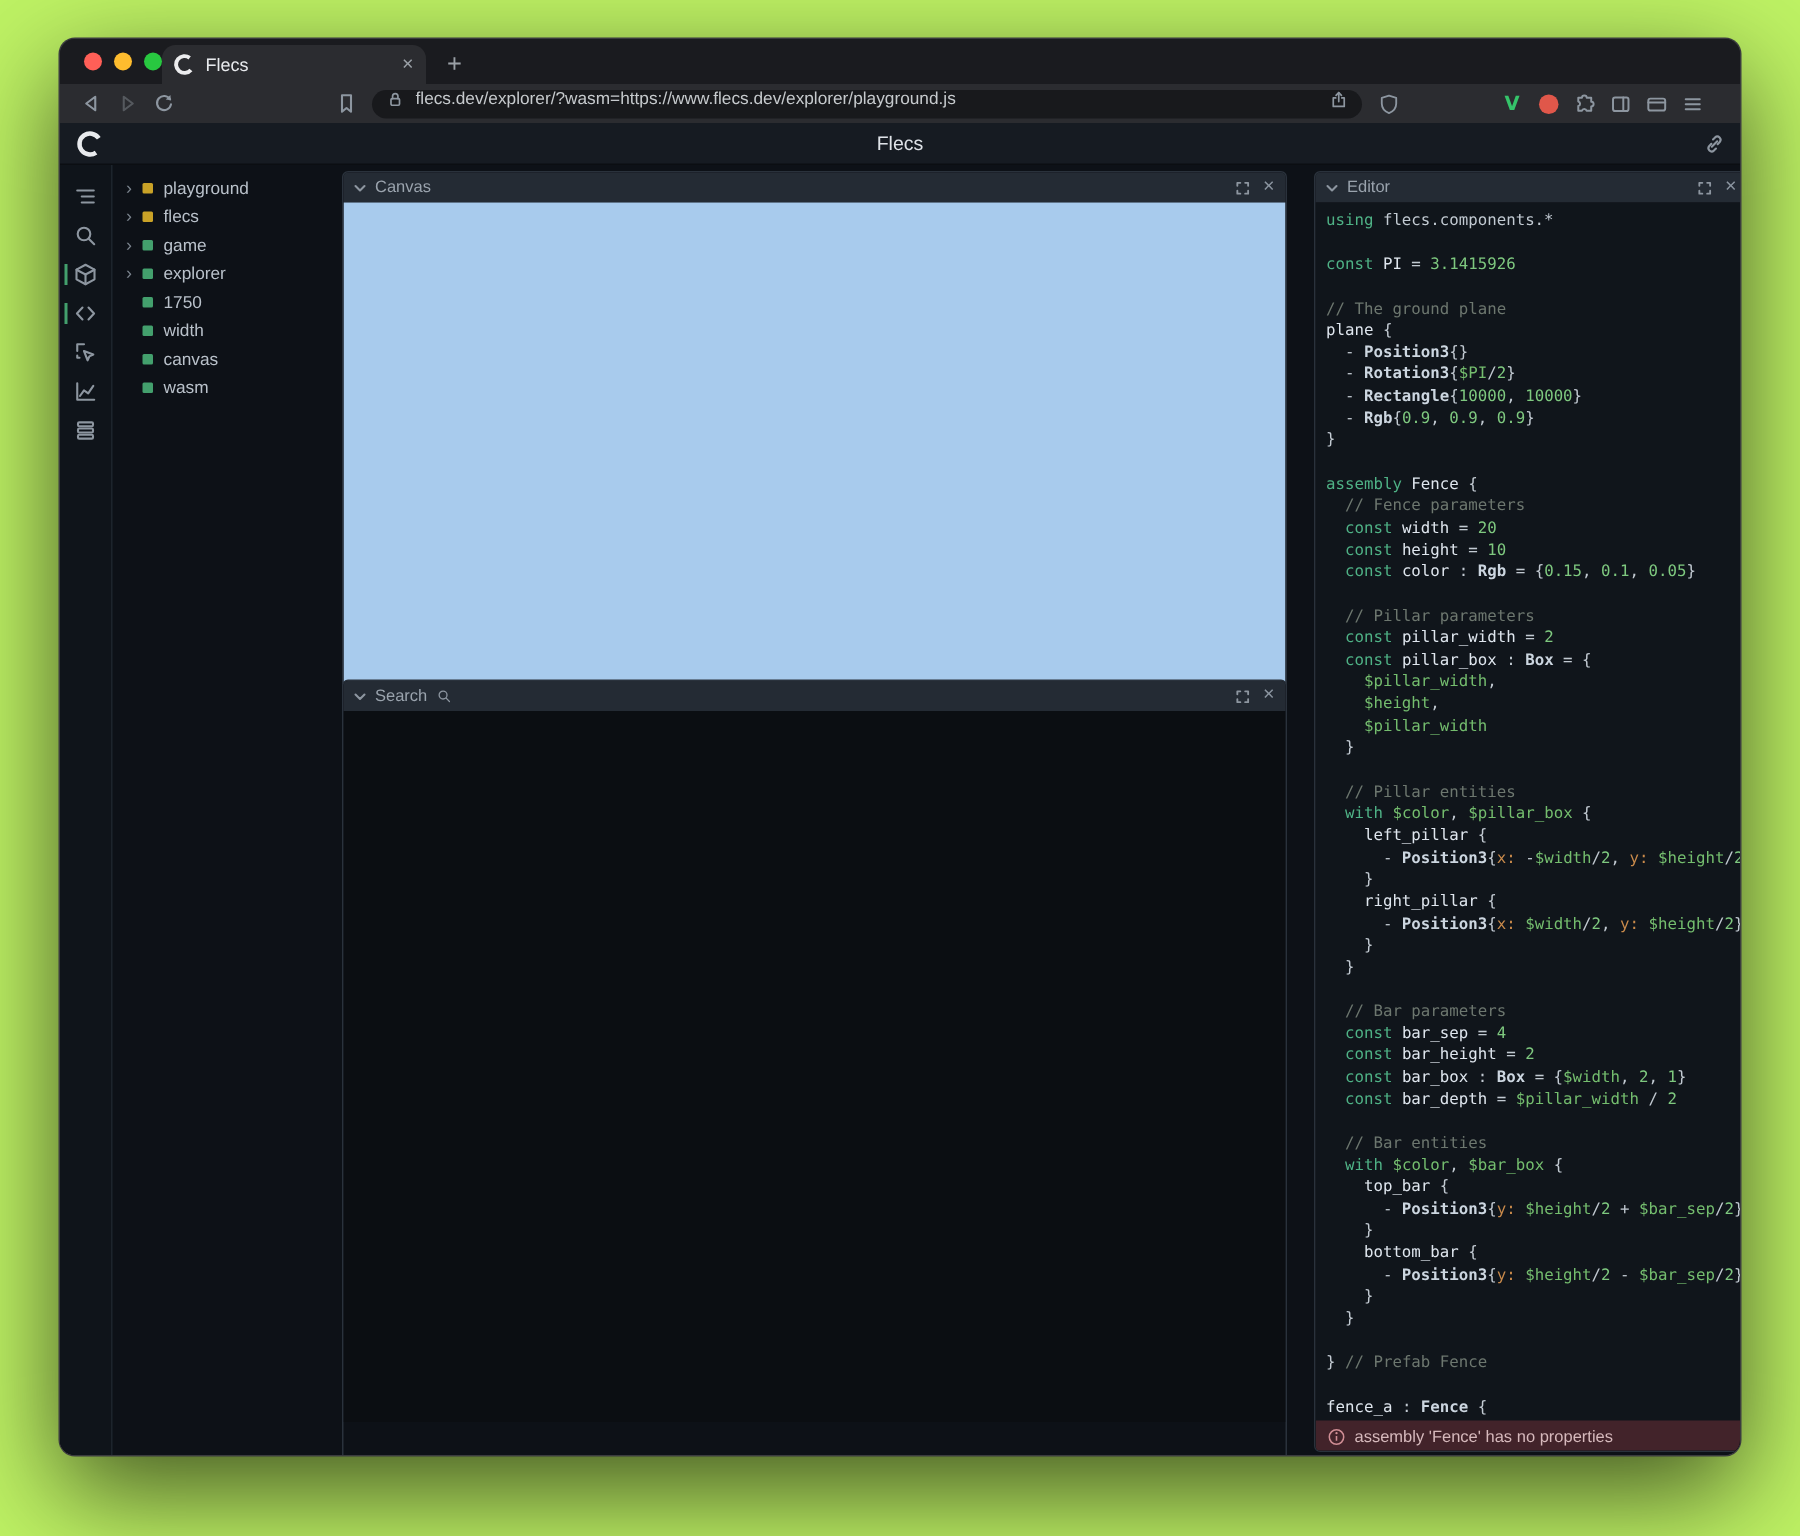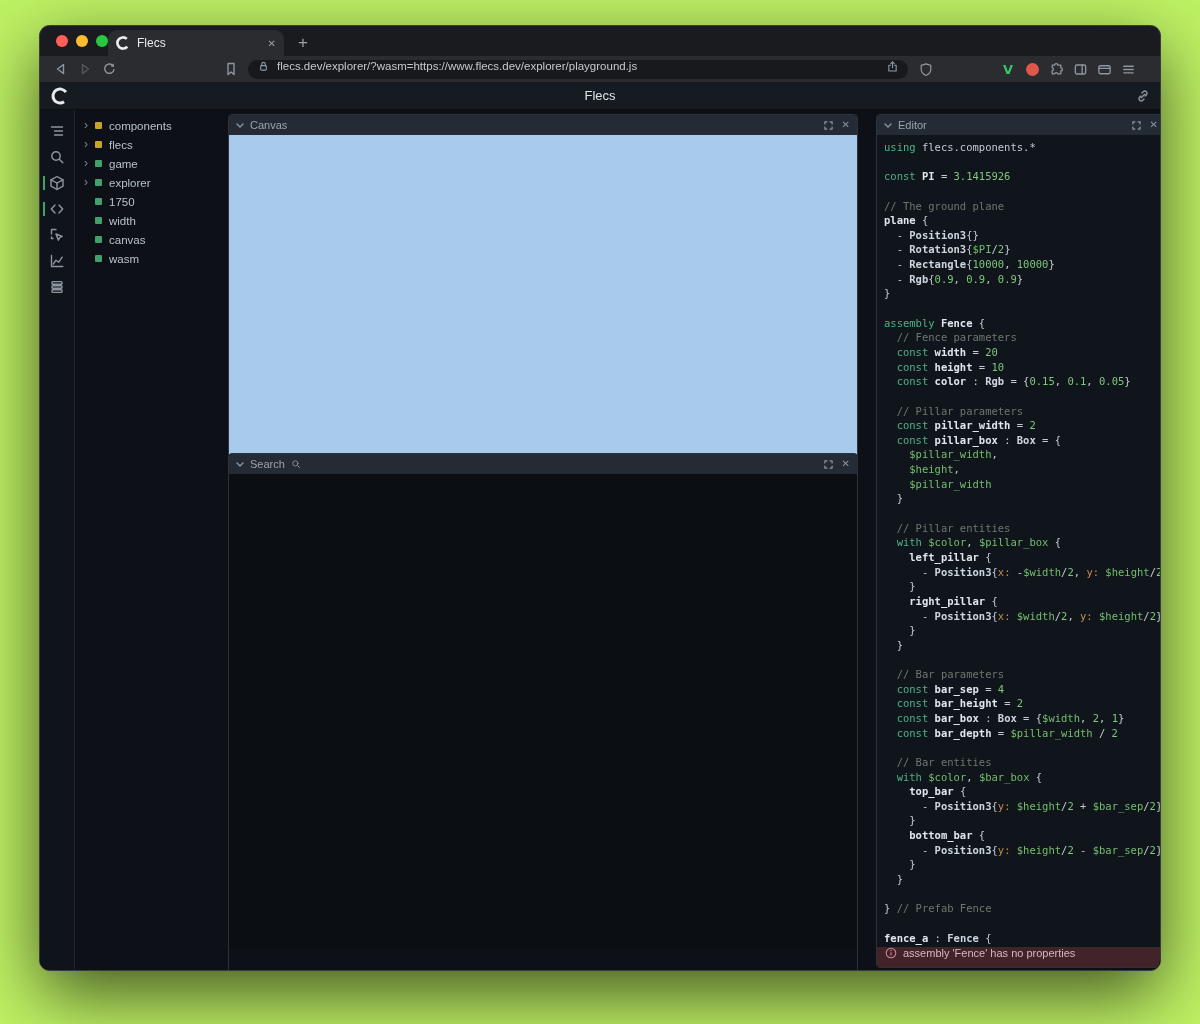--- a/index.html
+++ b/index.html
@@ -70,25 +70,25 @@
   
   .code{font-family:"DejaVu Sans Mono",monospace;font-size:10.5px;line-height:14.65px;
     white-space:pre;padding:5px 0 0 7px;color:#c2cad2}
   .cl{height:14.65px}
   .tk-p{color:#c2cad2}
   .tk-k{color:#4fb286}
   .tk-n{color:#7ec87f}
   .tk-v{color:#74bd6e}
   .tk-c{color:#6d776f}
   .tk-t{color:#ccd6e0;font-weight:700}
-  .tk-d{color:#dfe6ee;font-weight:700}
+  .tk-d{color:#dfe6ee;font-weight:400}
   .tk-y{color:#c98a4b}
 
   .error-bar{position:absolute;left:0;right:0;bottom:0;height:22px;background:#42232a;
-    display:flex;align-items:flex-start;gap:6px;padding:0 8px;color:#d6b9bc;font-size:11px}
+    display:flex;align-items:center;gap:6px;padding:0 8px;color:#d6b9bc;font-size:11px}
 
   svg{display:block}
   .st{stroke:#8d96a0;fill:none;stroke-width:1.4;stroke-linecap:round;stroke-linejoin:round}
   .st-dim{stroke:#55595e;fill:none;stroke-width:1.4;stroke-linecap:round;stroke-linejoin:round}
 </style>
 </head>
 <body>
 
 <div id="stage">
   <div class="window">
@@ -245,21 +245,21 @@
               <rect class="st" x="3" y="6.7" width="10" height="2.6" rx="0.8"></rect>
               <rect class="st" x="3" y="10.8" width="10" height="2.6" rx="0.8"></rect>
             </svg>
           </div>
         </div>
 
         <div class="tree">
             <div class="tree-row">
               <span class="expander">›</span>
               <span class="swatch" style="background: rgb(201, 162, 39);"></span>
-              <span>components</span>
+              <span>playground</span>
             </div>
             <div class="tree-row">
               <span class="expander">›</span>
               <span class="swatch" style="background: rgb(201, 162, 39);"></span>
               <span>flecs</span>
             </div>
             <div class="tree-row">
               <span class="expander">›</span>
               <span class="swatch" style="background: rgb(67, 160, 109);"></span>
               <span>game</span>

